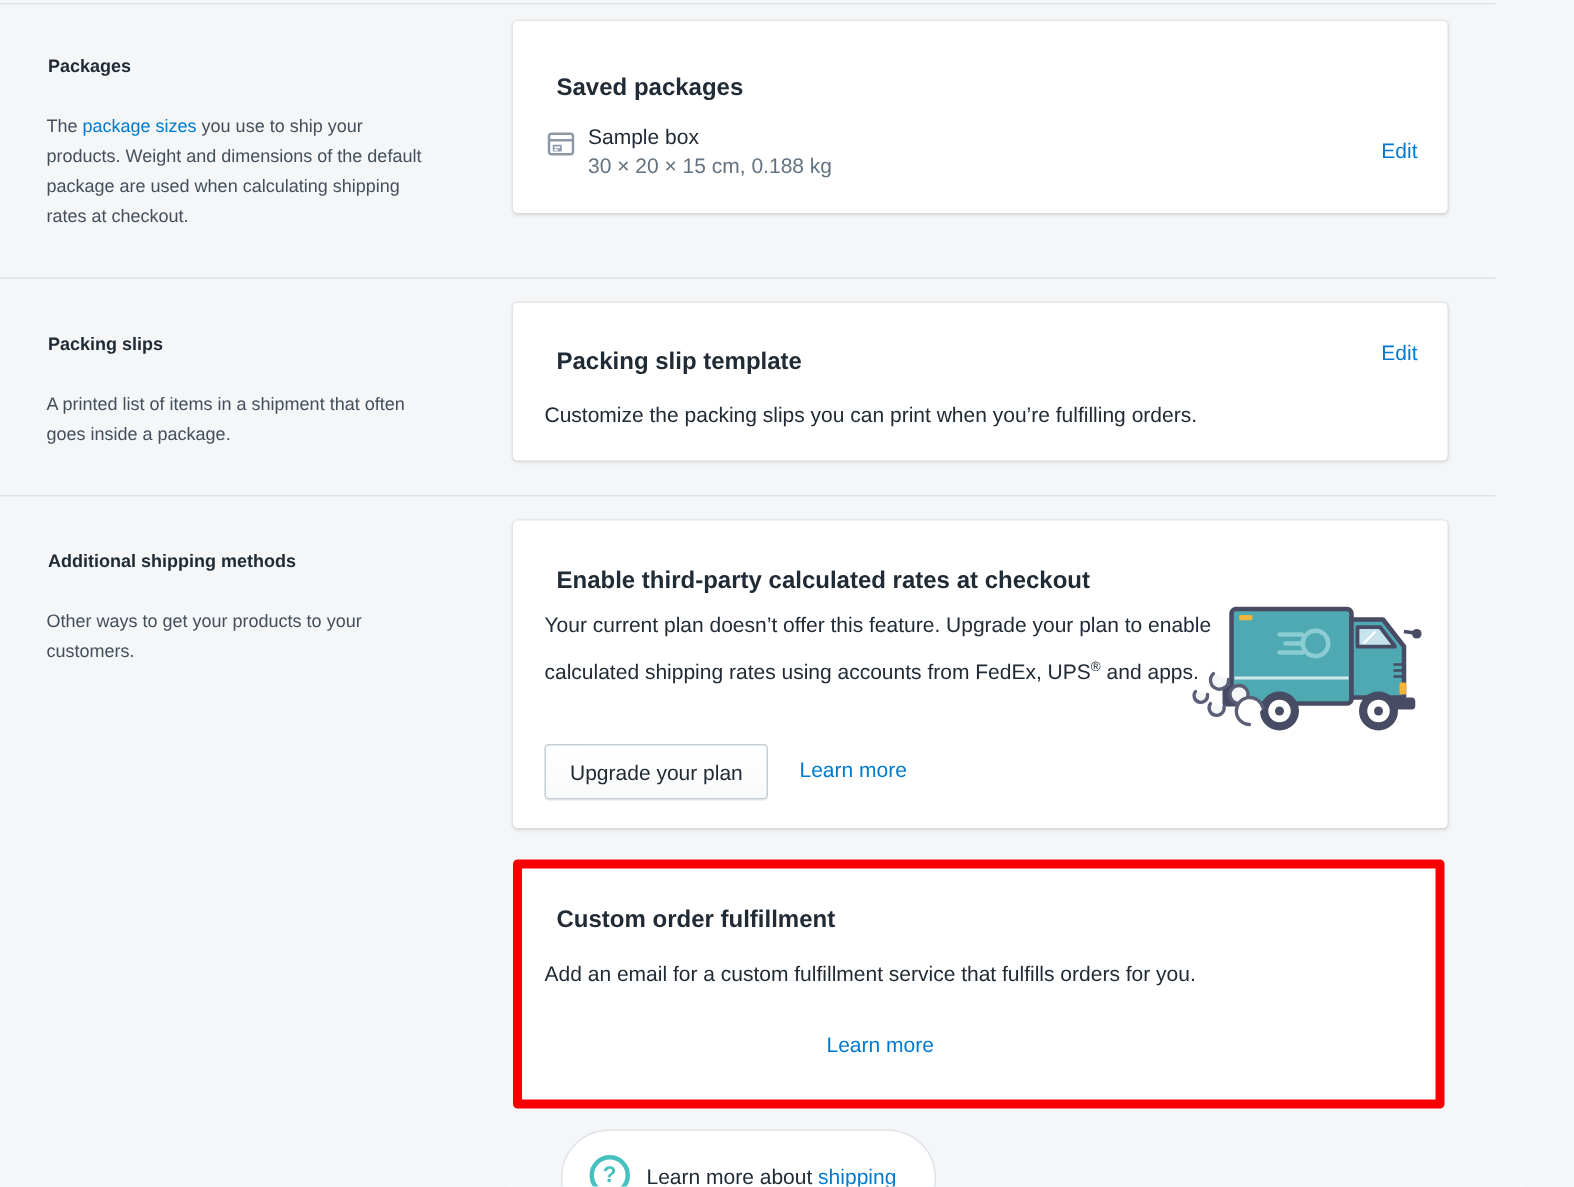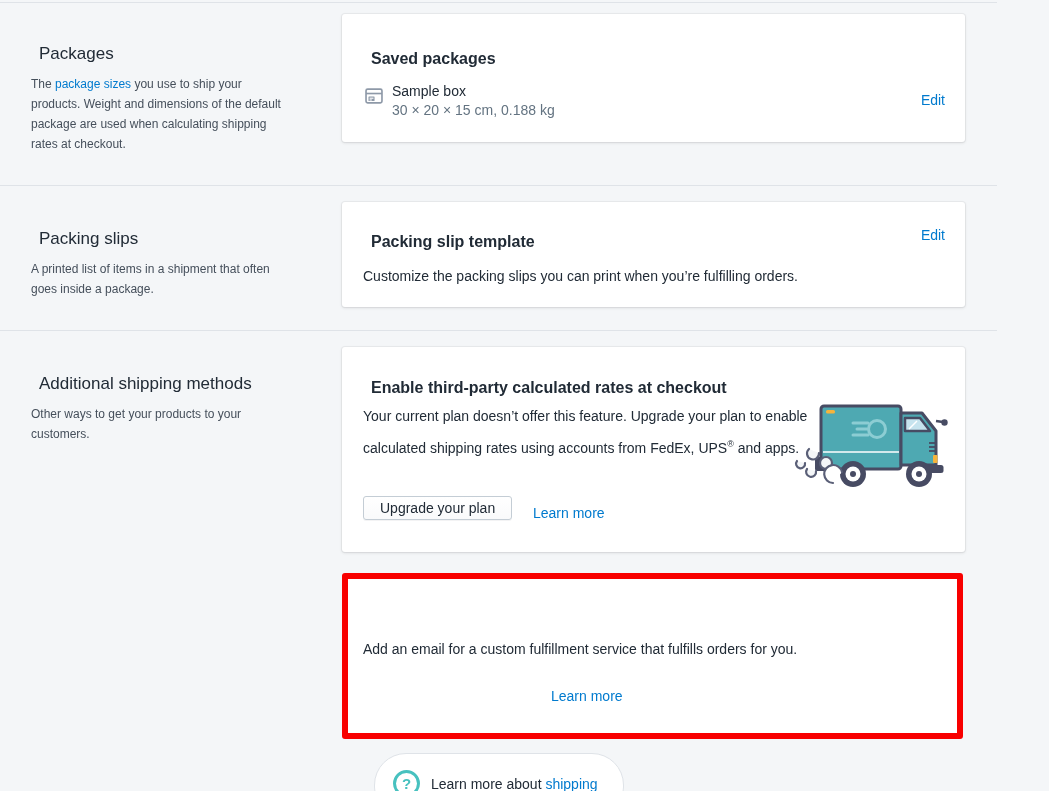--- a/index.html
+++ b/index.html
@@ -1,27 +1,27 @@
 <!DOCTYPE html>
 <html><head>
 <meta charset="utf-8">
 <style>
   html,body{margin:0;padding:0;}
   body{font-family:"Liberation Sans","DejaVu Sans",sans-serif;}
   .page{position:relative;width:1049px;height:791px;background:#f4f6f8;overflow:hidden;}
   .divider{position:absolute;left:0;width:997px;height:1px;background:#dfe3e8;}
-  .sec-title{position:absolute;left:31px;margin:8px;font-size:17px;font-weight:400;color:#212b36;}
+  .sec-title{position:absolute;left:31px;margin:1px;font-size:12px;font-weight:700;color:#212b36;}
   .sec-desc{position:absolute;left:31px;margin:0;width:258px;font-size:12px;line-height:20px;color:#454f5b;}
   .link{color:#007ace;text-decoration:none;cursor:pointer;}
   .card{position:absolute;left:342px;width:623px;background:#fff;border-radius:3px;
         box-shadow:0 0 0 1px rgba(63,63,68,.05),0 1px 3px 0 rgba(63,63,68,.15);}
   .card-title{position:absolute;margin:8px;font-size:16px;font-weight:600;color:#212b36;}
   .card-body{position:absolute;margin:0;font-size:14px;color:#212b36;line-height:20px;}
   .edit-link{position:absolute;right:20px;font-size:14px;}
-  .btn{position:absolute;height:24px;padding:0 16px;font-family:inherit;font-size:14px;color:#212b36;
+  .btn{position:absolute;height:37px;padding:0 16px;font-family:inherit;font-size:14px;color:#212b36;
        background:linear-gradient(180deg,#fff,#f9fafb);border:1px solid #c4cdd5;border-radius:3px;
        box-shadow:0 1px 0 rgba(22,29,37,.05);cursor:pointer;}
   .learn-link{position:absolute;font-size:14px;}
   .highlight-card{position:absolute;left:342px;top:573px;width:621px;height:166px;box-sizing:border-box;
        background:#fff;border:6px solid #f80000;border-radius:3px;}
   .pkg-row-name{position:absolute;left:50px;top:69px;font-size:14px;color:#212b36;}
   .pkg-row-dims{position:absolute;left:50px;top:88px;font-size:14px;color:#637381;}
   .pkg-icon{position:absolute;left:21px;top:71px;}
   .truck{position:absolute;left:451px;top:52px;}
   .footer-pill{position:absolute;left:374px;top:753px;width:248px;height:64px;background:#fff;
@@ -123,20 +123,21 @@
         </g>
       </svg>
     </span>
 
     <button class="btn" style="left:21px;top:149px">Upgrade your plan</button>
     <a class="link learn-link" style="left:191px;top:158px">Learn more</a>
   </div>
 
   <div class="highlight-card">
     <div style="position:absolute;inset:0;">
+      <h3 class="card-title" style="left:15px;top:18px">Custom order fulfillment</h3>
       <p class="card-body" style="left:15px;top:60px">Add an email for a custom fulfillment service that fulfills orders for you.</p>
       <a class="link learn-link" style="left:203px;top:109px">Learn more</a>
     </div>
   </div>
 
   <div class="footer-pill">
     <div class="q-circle">?</div>
     <div class="footer-text"><span>Learn more about </span><a class="link">shipping</a></div>
   </div>
 

